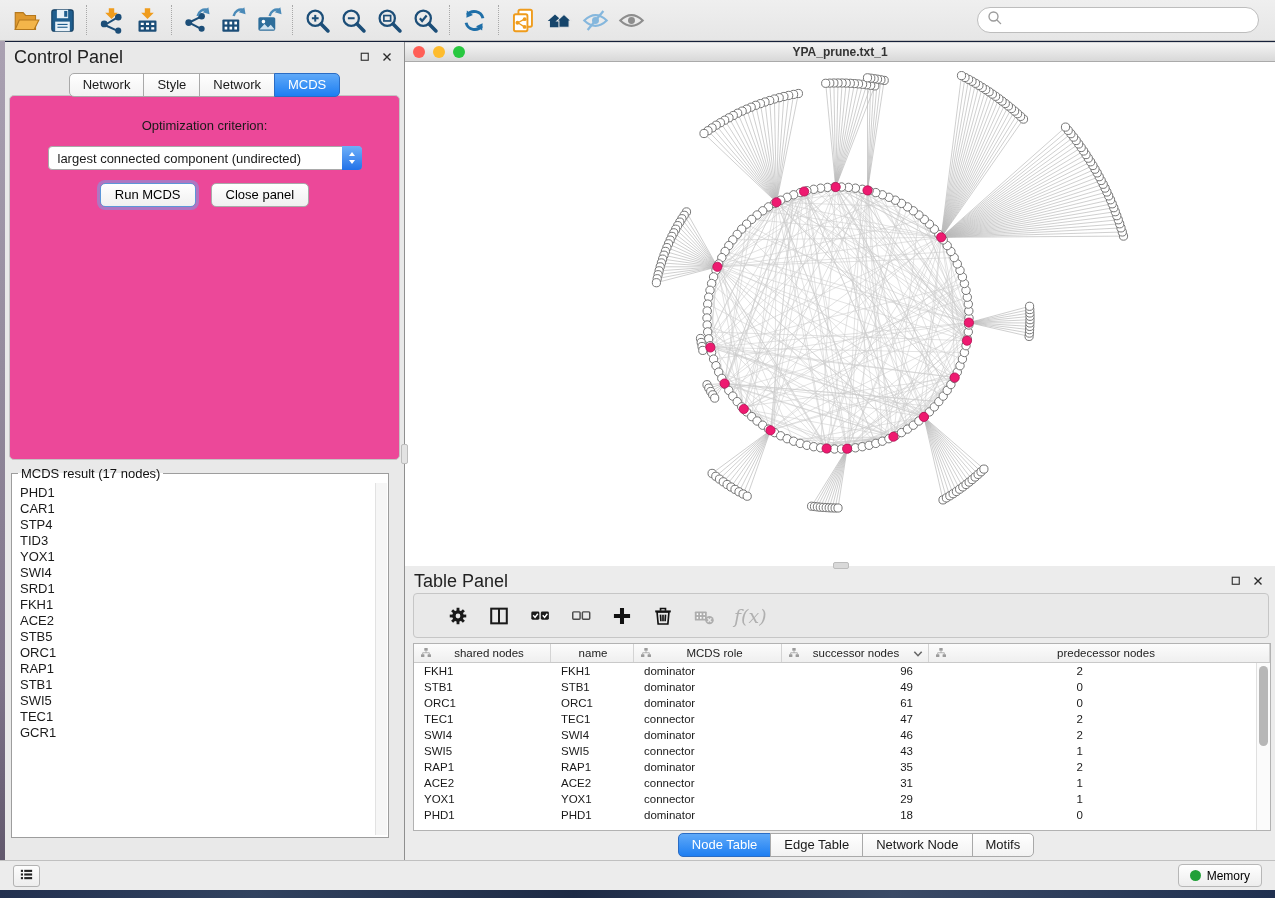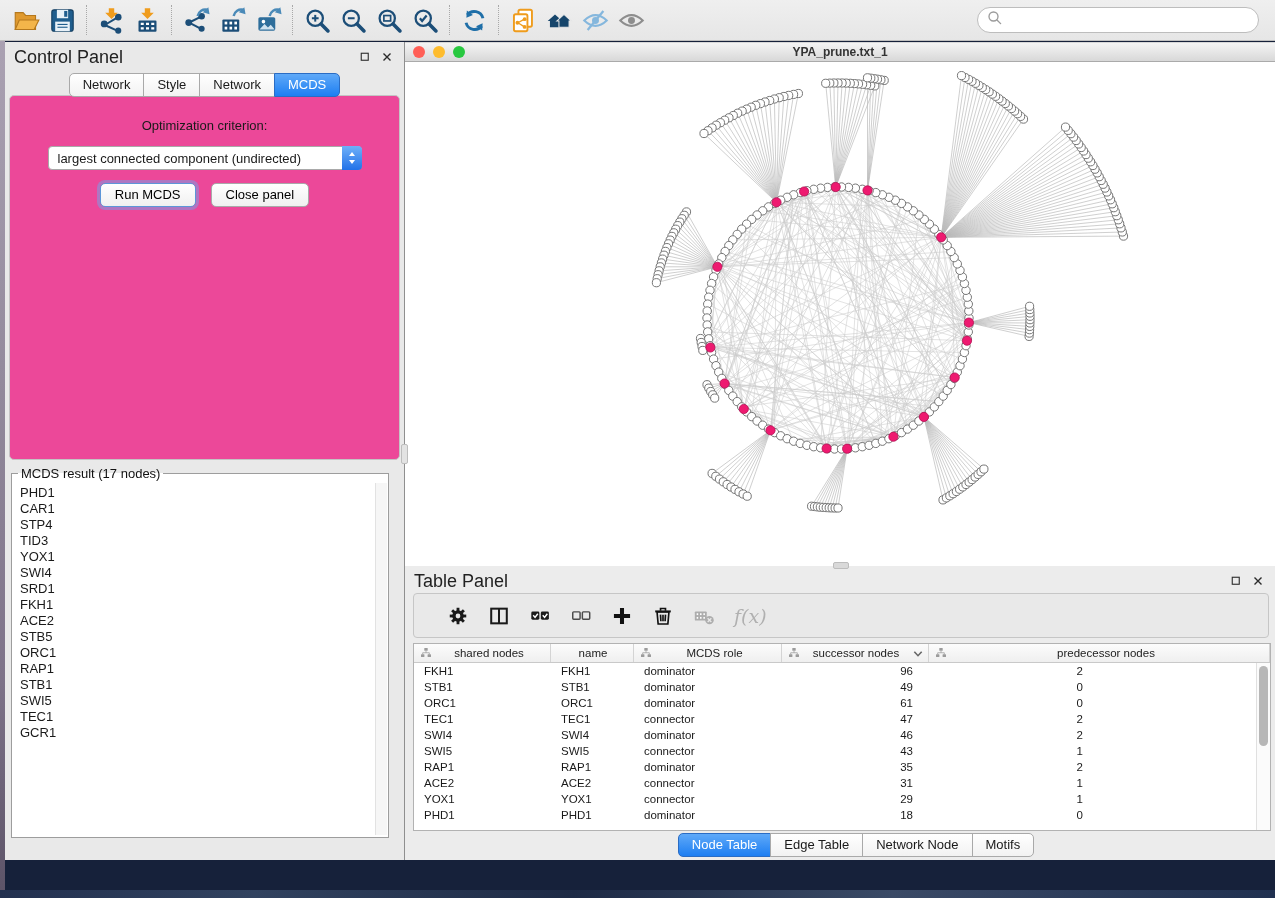--- a/index.html
+++ b/index.html
@@ -1300,13 +1300,31 @@
       </div>
     </div>
     <div id="table-tabs">
         <button class="seg-tab selected">Node Table</button>
         <button class="seg-tab">Edge Table</button>
         <button class="seg-tab">Network Node</button>
         <button class="seg-tab">Motifs</button>
       </div>
   </section>
 
+  <footer id="status-bar">
+    <button id="menu-list-button">
+      <span><svg width="15" height="15" viewBox="0 0 24 24">
+            <g fill="#222">
+              <rect x="3" y="4.5" width="3.4" height="3.4"></rect>
+              <rect x="8.4" y="4.5" width="12.6" height="3.4"></rect>
+              <rect x="3" y="10.3" width="3.4" height="3.4"></rect>
+              <rect x="8.4" y="10.3" width="12.6" height="3.4"></rect>
+              <rect x="3" y="16.1" width="3.4" height="3.4"></rect>
+              <rect x="8.4" y="16.1" width="12.6" height="3.4"></rect>
+            </g>
+          </svg></span>
+    </button>
+    <button id="memory-button">
+      <span id="memory-dot" style="background: rgb(33, 160, 56);"></span>
+      <span>Memory</span>
+    </button>
+  </footer>
 </div>
 
 </body></html>

